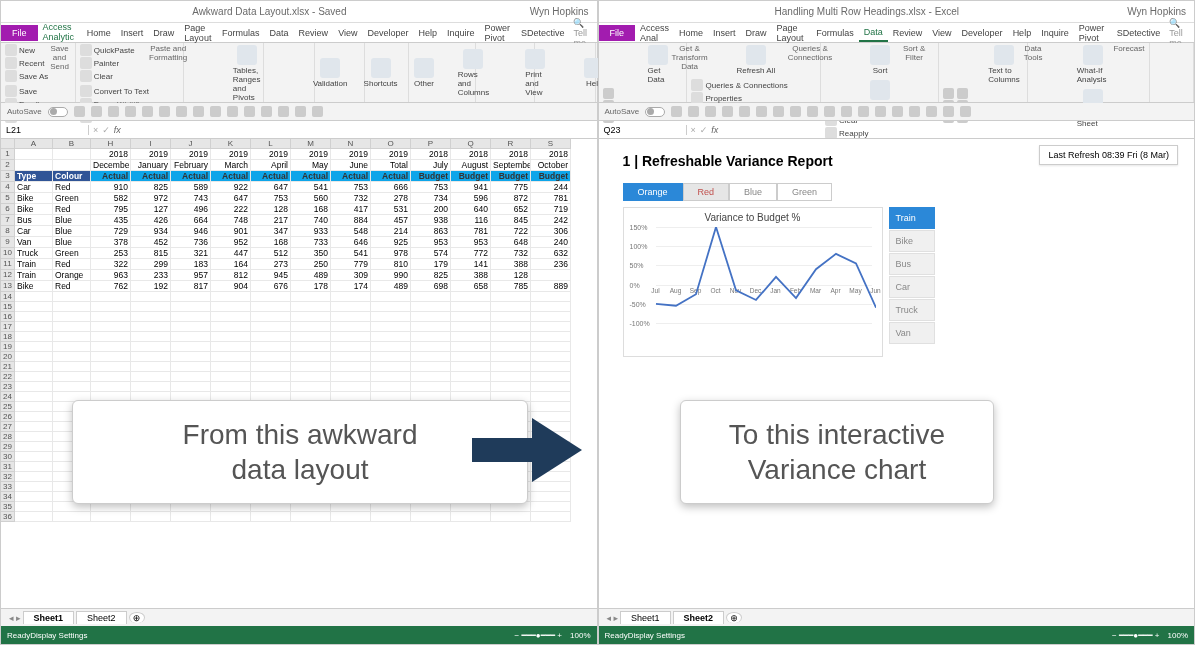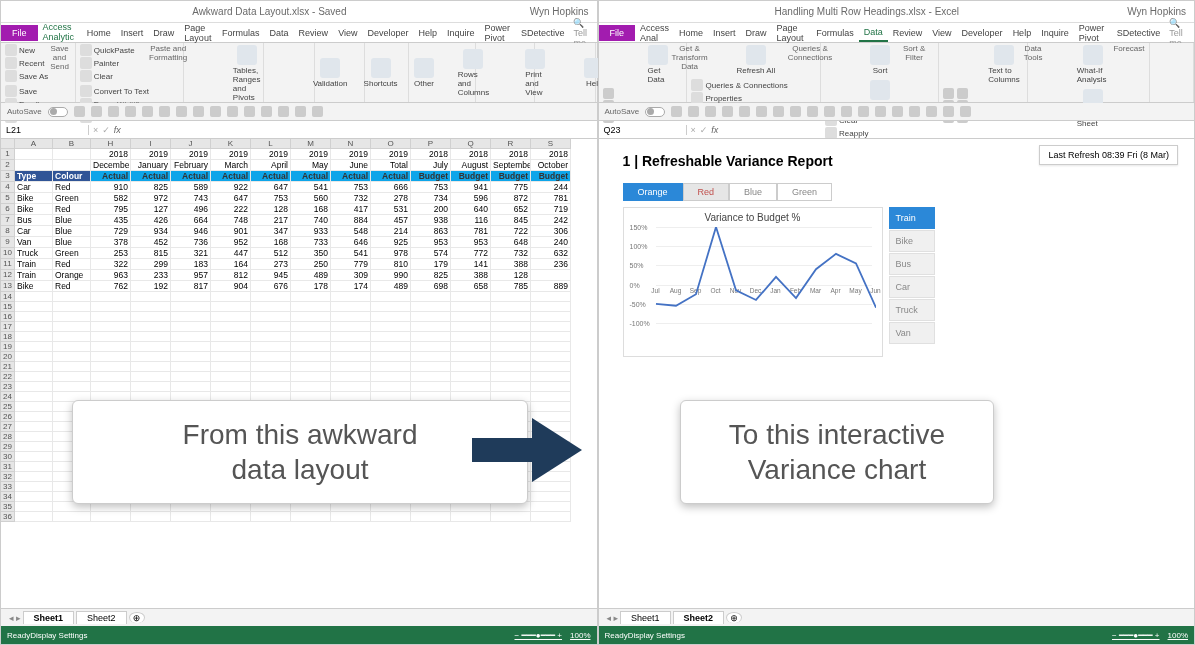--- a/index.html
+++ b/index.html
@@ -55,21 +55,21 @@
 .xlab { position: absolute; bottom: -2px; font-size: 6.5px; color: #777; transform: translateX(-50%); }
 .line-path { stroke: #4472c4; stroke-width: 1.8; fill: none; }
 .side-list { display: flex; flex-direction: column; gap: 1px; }
 .side-item { width: 46px; font-size: 9px; padding: 5px 6px; background: #f0f0f0; color: #888; border: 1px solid #e0e0e0; }
 .side-item.active { background: #2b88d8; color: #fff; border-color: #2b88d8; }
 .tabstrip { height: 18px; background: #f3f3f3; border-top: 1px solid #ccc; display: flex; align-items: center; font-size: 9px; padding: 0 8px; gap: 2px; }
 .sheettab { padding: 1px 10px; background: #fff; border: 1px solid #ccc; border-bottom: none; font-size: 9px; }
 .sheettab.active { font-weight: bold; }
 .sheettab.plus { width: 16px; text-align: center; border-radius: 50%; padding: 0; }
 .statusbar { height: 16px; background: #217346; color: #fff; font-size: 8px; display: flex; align-items: center; padding: 9px 6px; justify-content: space-between; }
-.statusbar .zoom { margin-left: auto; text-decoration: underline; }
+.statusbar .zoom { margin-left: auto; }
 .overlay-text { position: absolute; background: #fff; border: 1px solid #ccc; border-radius: 6px; box-shadow: 0 3px 8px rgba(0,0,0,.25); font-size: 28px; color: #555; padding: 16px 30px; text-align: center; line-height: 1.25; }
 .arrow { position: absolute; left: 472px; top: 418px; width: 110px; height: 64px; }
 .arrow-svg { width: 100%; height: 100%; }
 </style>
 </head>
 <body>
 
 <div class="pane">
   <div class="titlebar">
     <div class="center">Awkward Data Layout.xlsx - Saved</div>

